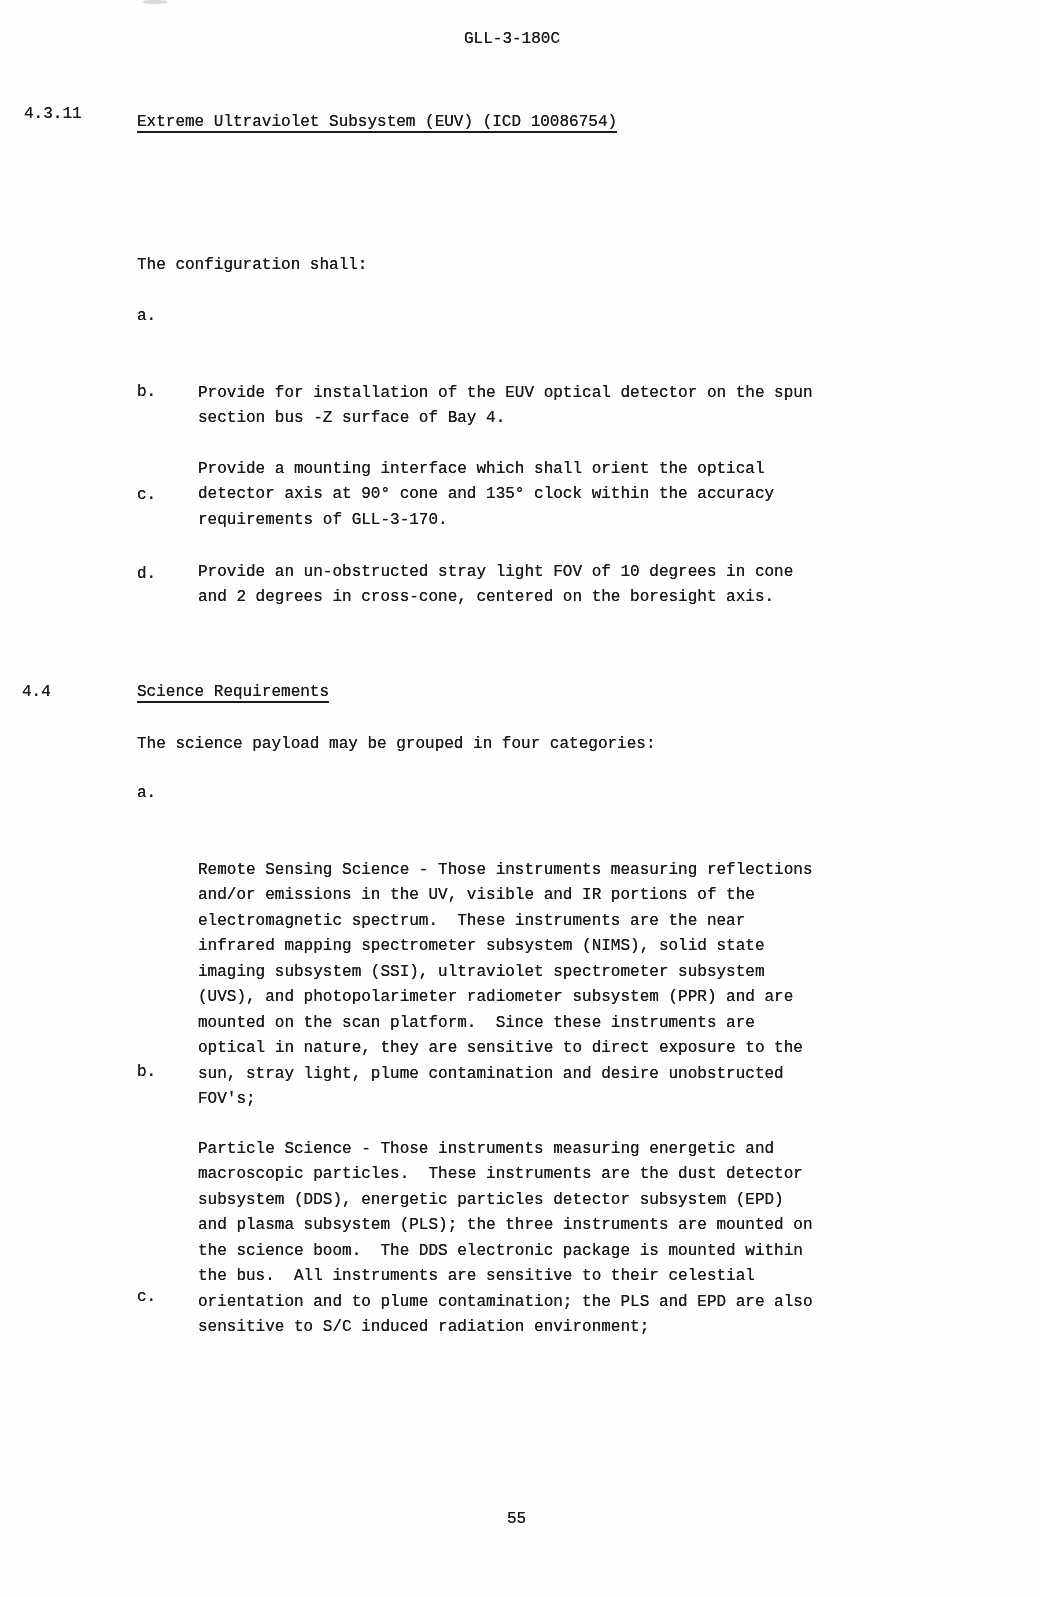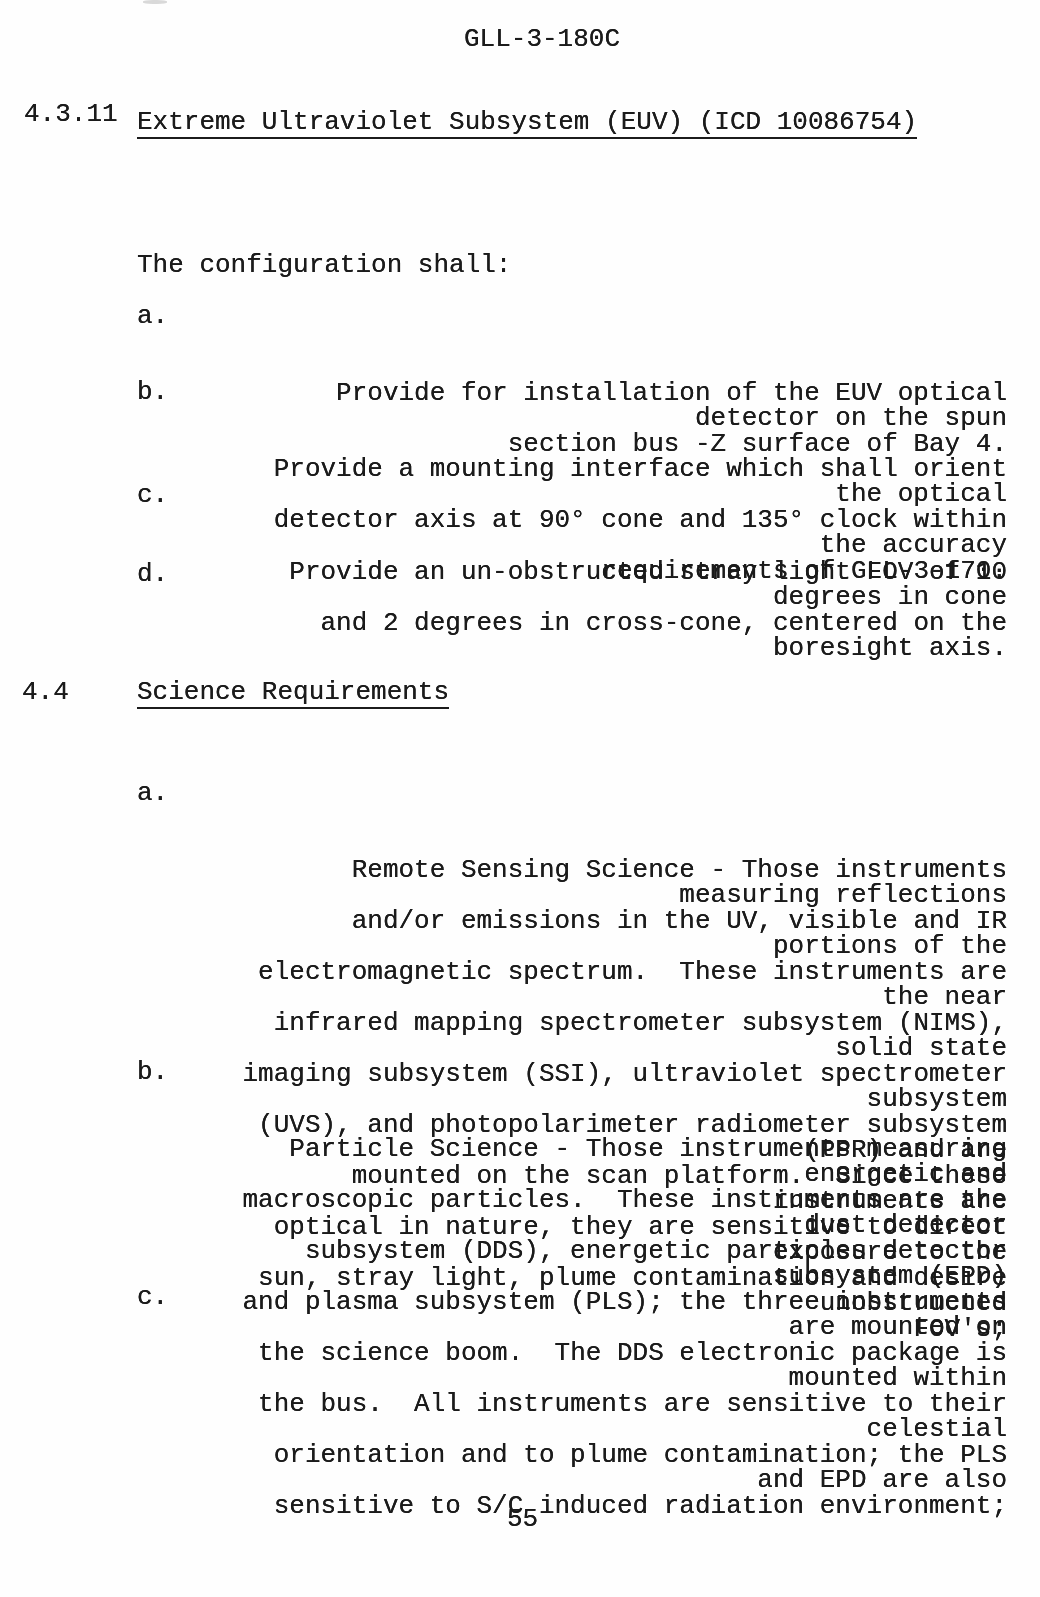--- a/index.html
+++ b/index.html
@@ -10,30 +10,30 @@
     color: #1b1b1b;
   }
   #page {
     position: relative;
     width: 1040px; height: 1597px;
     background: #fefefe;
     overflow: hidden;
   }
   .tx {
     position: absolute;
-    font-size: 26px;
+    font-size: 16px;
     line-height: 25.5px;
     white-space: pre-wrap;
     letter-spacing: 0;
     text-shadow: 0 0 0.55px currentColor;
   }
   .ul { border-bottom: 2px solid currentColor; }
   .item { position: absolute; width: 870px; }
   .item .letter { position: absolute; left: 0; top: 0; }
-  .item .body { margin-left: 86px; text-align: right; }
+  .item .body { margin-left: 61px; }
   .speck {
     position: absolute;
     background: #b9b9b9;
     border-radius: 40%;
   }
 </style>
 </head>
 <body>
 
 <div id="page">
@@ -65,20 +65,21 @@
 and 2 degrees in cross-cone, centered on the boresight axis.</div>
   </div>
   <div class="item tx" style="left:137px; top:562px;">
     <span class="letter">d.</span>
   </div>
 
 
   <div class="tx" style="left:22px; top:680px;">4.4</div>
   <div class="tx" style="left:137px; top:680px;"><span class="ul">Science Requirements</span></div>
 
+  <div class="tx" style="left:137px; top:732px;">The science payload may be grouped in four categories:</div>
 
   <div class="item tx" style="left:137px; top:781px;">
     <span class="letter">a.</span>
     <div class="body">Remote Sensing Science - Those instruments measuring reflections
 and/or emissions in the UV, visible and IR portions of the
 electromagnetic spectrum.  These instruments are the near
 infrared mapping spectrometer subsystem (NIMS), solid state
 imaging subsystem (SSI), ultraviolet spectrometer subsystem
 (UVS), and photopolarimeter radiometer subsystem (PPR) and are
 mounted on the scan platform.  Since these instruments are

